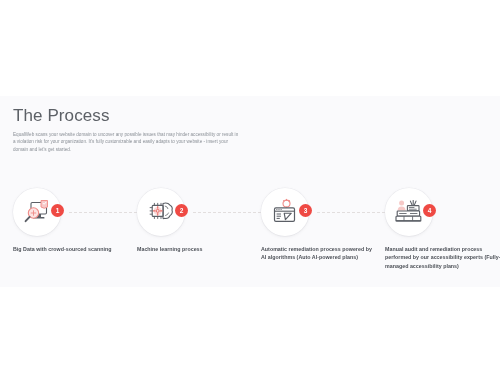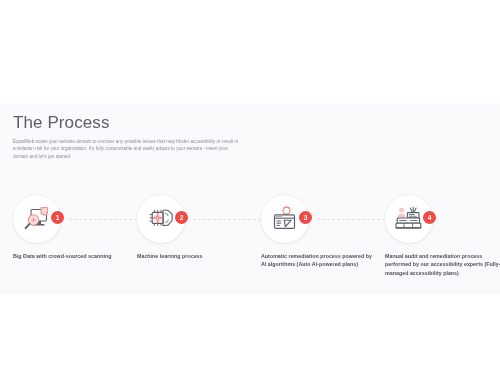--- a/index.html
+++ b/index.html
@@ -16,21 +16,21 @@
     position: relative;
     width: 500px;
     height: 375px;
     background: #ffffff;
   }
 
   
   .process-section {
     position: absolute;
     left: 0;
-    top: 103px;
+    top: 96px;
     width: 500px;
     height: 191px;
     background: #fafafc;
   }
 
   .section-inner {
     position: absolute;
     left: 13px;
     top: 0;
     width: 474px;

